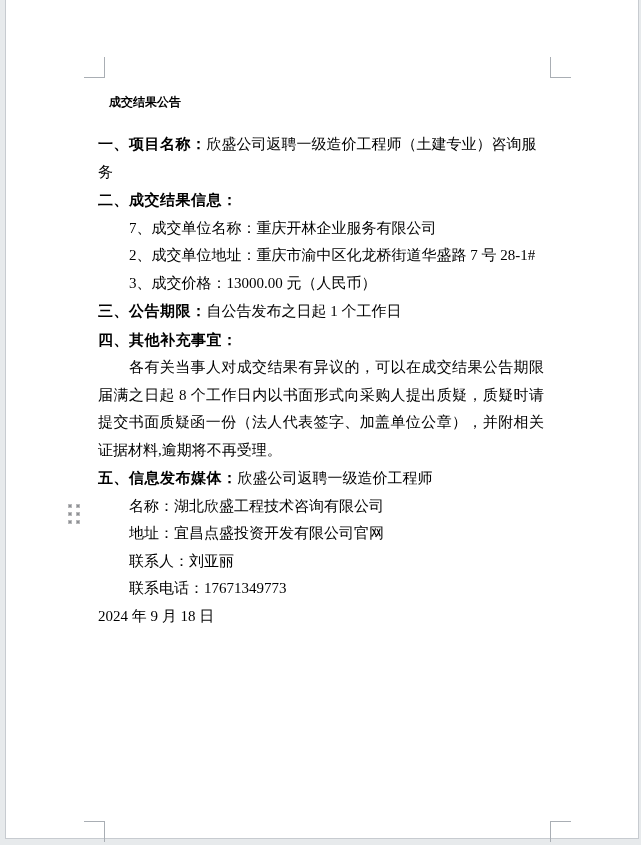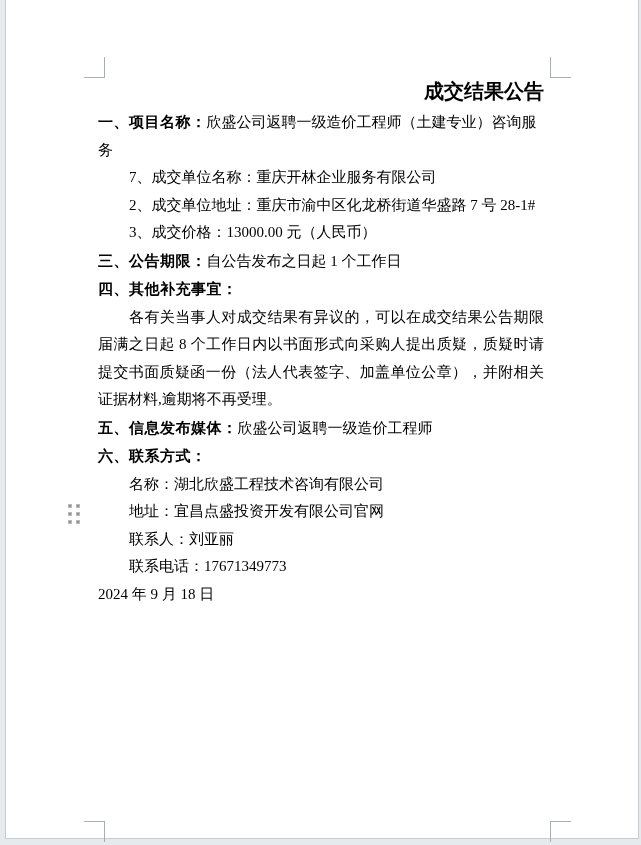--- a/index.html
+++ b/index.html
@@ -24,21 +24,21 @@
     display:grid;grid-template-columns:4px 4px;grid-template-rows:4px 4px 4px;
     column-gap:4px;row-gap:4px;cursor:move;
   }
   .drag-handle i{background:#8e9094;box-shadow:inset 0 0 0 1px #b9babc;display:block;}
   
   .content{
     position:absolute;left:92px;top:74px;width:446px;
     color:#000;font-size:15px;
   }
   .doc-title{
-    margin:0;font-size:20px;font-weight:bold;text-align:right;
+    margin:11px;font-size:12px;font-weight:bold;text-align:left;
     height:34px;line-height:34px;
     font-family:"Liberation Sans","DejaVu Sans",sans-serif;
   }
   .line{margin:0;line-height:27.5px;}
   .line b{
     font-family:"Liberation Sans","DejaVu Sans",sans-serif;
     font-weight:bold;letter-spacing:0.5px;
   }
   .sub{padding-left:31px;}
   .body-para{text-align:justify;text-indent:31px;}
@@ -61,36 +61,36 @@
       <i></i>
       <i></i>
       <i></i>
   </span>
 
   <div class="content">
     <h1 class="doc-title">成交结果公告</h1>
 
     <p class="line"><b>一、项目名称：</b><span>欣盛公司返聘一级造价工程师（土建专业）咨询服务</span></p>
 
+    <p class="line"><b>二、成交结果信息：</b></p>
 
     <p class="line sub"><span>7、成交单位名称：重庆开林企业服务有限公司</span></p>
 
     <p class="line sub"><span>2、成交单位地址：重庆市渝中区化龙桥街道华盛路 7 号 28-1#</span></p>
 
     <p class="line sub"><span>3、成交价格：13000.00 元（人民币）</span></p>
 
     <p class="line"><b>三、公告期限：</b><span>自公告发布之日起 1 个工作日</span></p>
 
     <p class="line"><b>四、其他补充事宜：</b></p>
 
     <p class="line body-para"><span>各有关当事人对成交结果有异议的，可以在成交结果公告期限届满之日起 8 个工作日内以书面形式向采购人提出质疑，质疑时请提交书面质疑函一份（法人代表签字、加盖单位公章），并附相关证据材料,逾期将不再受理。</span></p>
 
     <p class="line"><b>五、信息发布媒体：</b><span>欣盛公司返聘一级造价工程师</span></p>
 
-    <p class="line"><b>六、联系方式：</b></p>
 
     <p class="line sub"><span>名称：湖北欣盛工程技术咨询有限公司</span></p>
 
     <p class="line sub"><span>地址：宜昌点盛投资开发有限公司官网</span></p>
 
     <p class="line sub"><span>联系人：刘亚丽</span></p>
 
     <p class="line sub"><span>联系电话：17671349773</span></p>
 
     <p class="line date-line"><span>2024 年 9 月 18 日</span></p>

